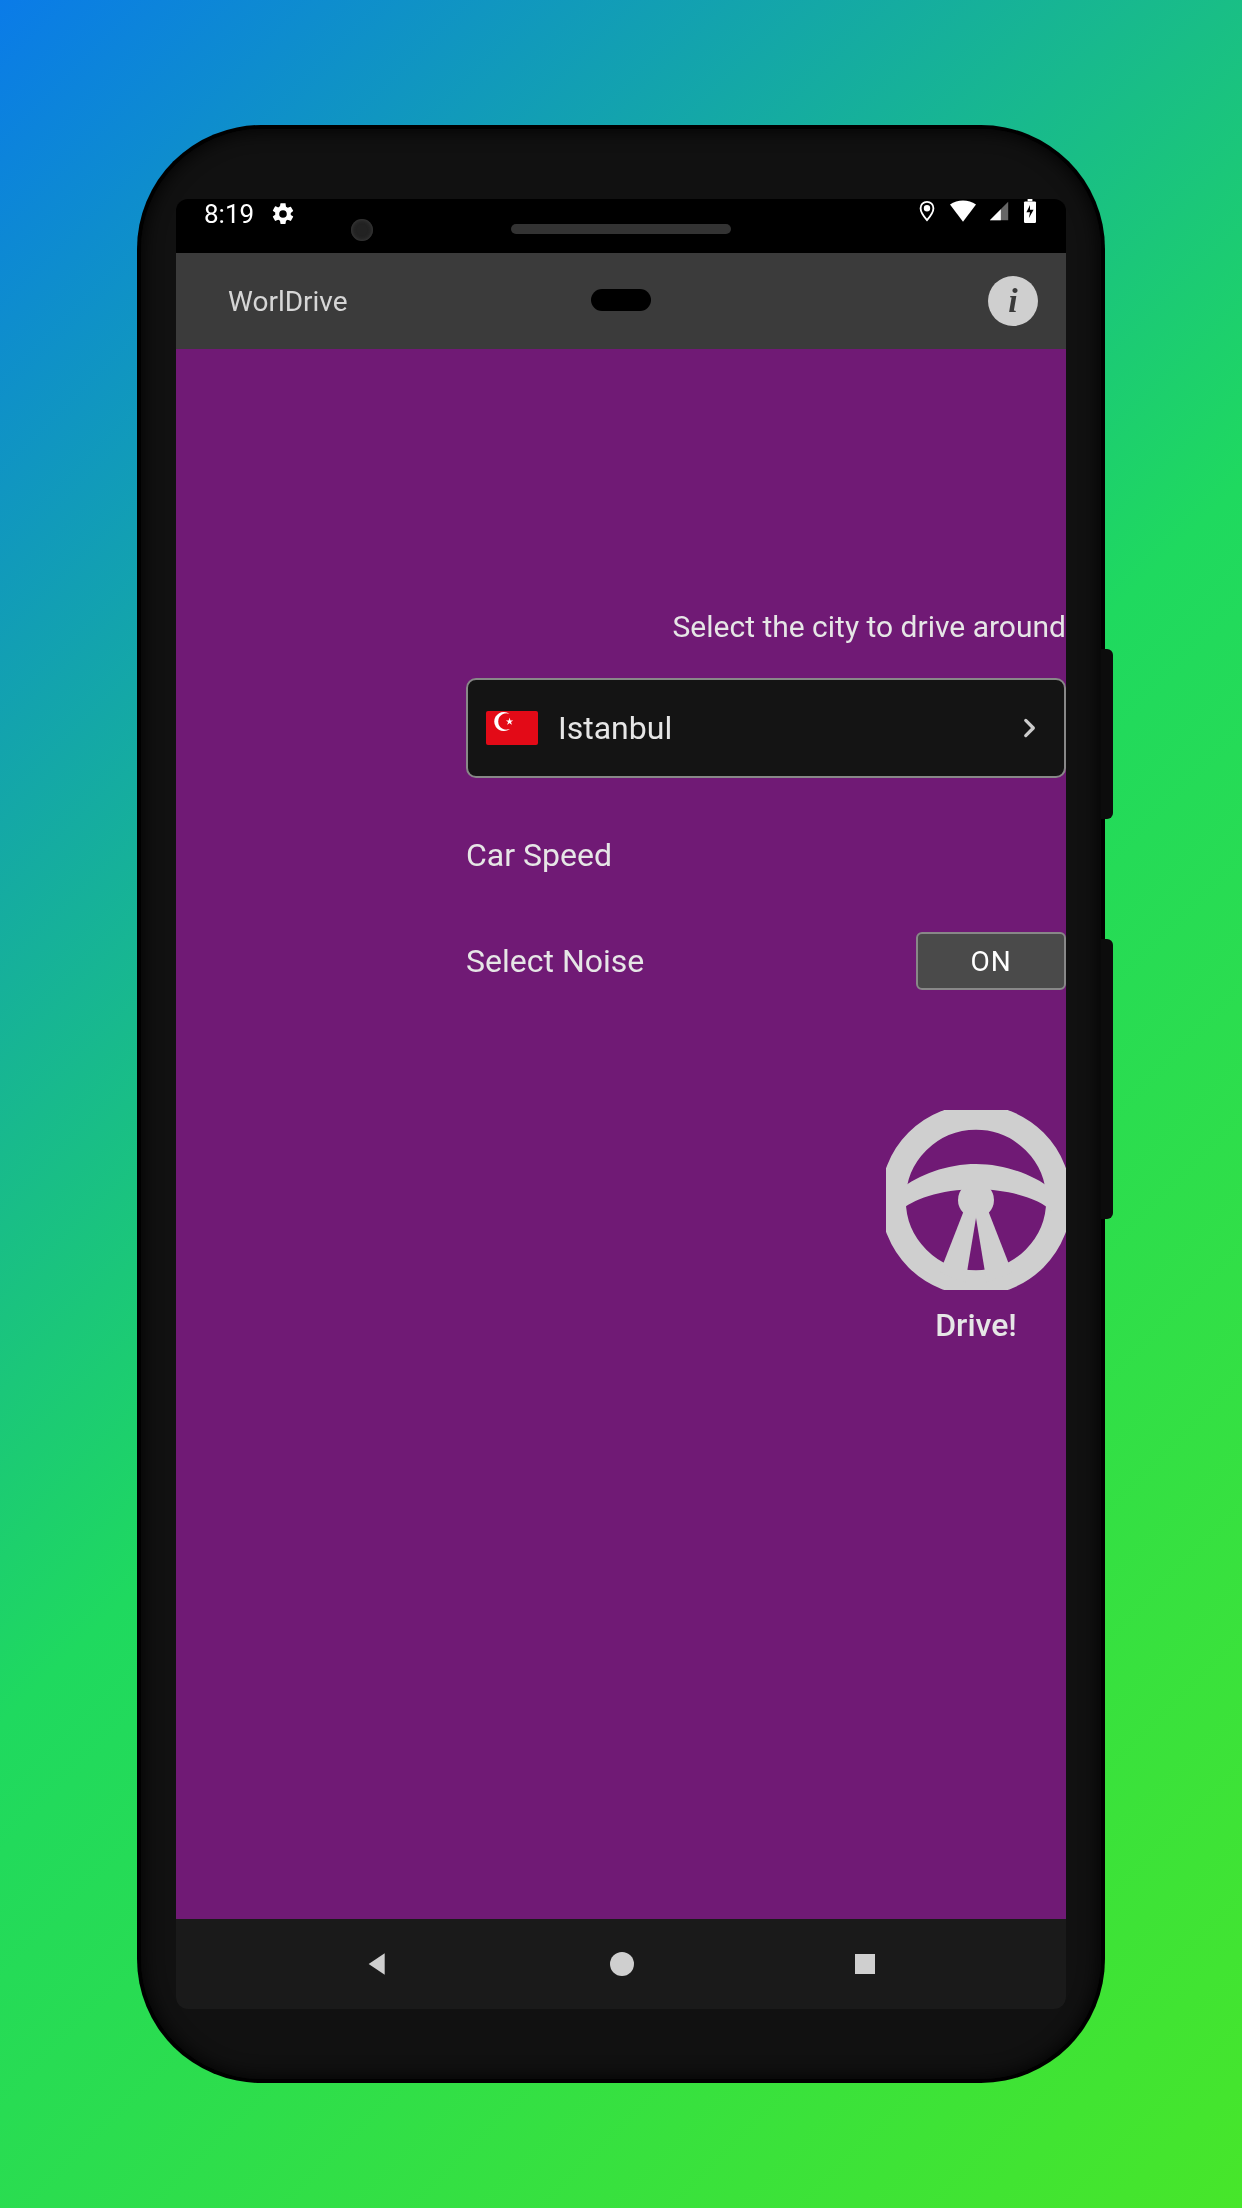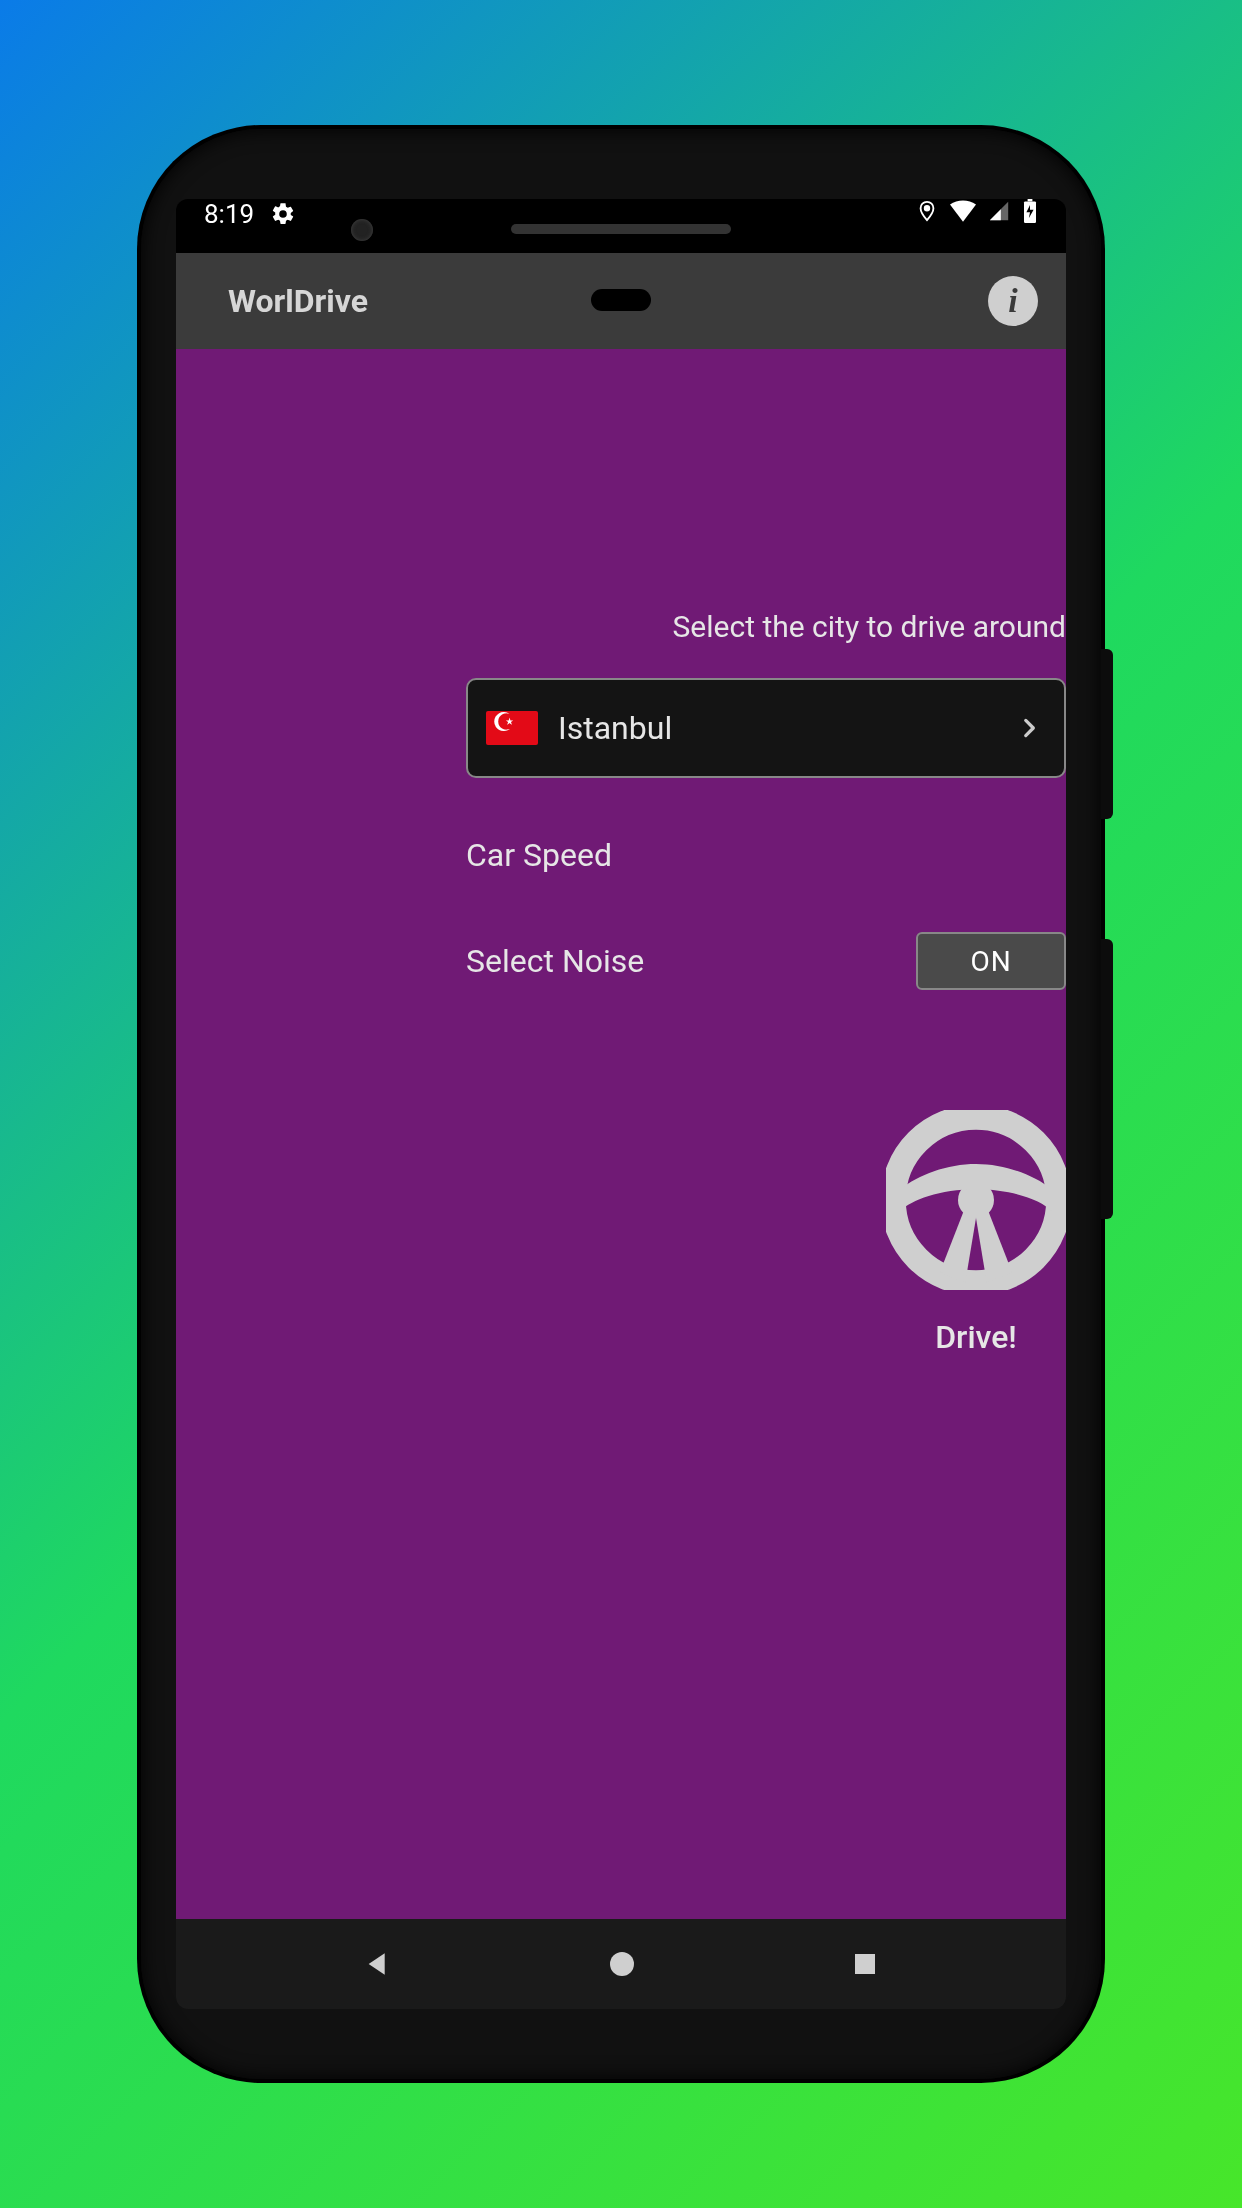--- a/index.html
+++ b/index.html
@@ -80,22 +80,22 @@
   
   .appbar {
     height: 96px;
     background: #3b3b3b;
     display: flex; align-items: center;
     justify-content: space-between;
     padding: 0 28px 0 52px;
   }
   .appbar .title {
     color: #d6d6d6;
-    font-size: 32px;
-    font-weight: 700;
+    font-size: 28px;
+    font-weight: 400;
   }
   .info-btn {
     width: 50px; height: 50px;
     background: #cfcfcf;
     border-radius: 50%;
     display: flex; align-items: center; justify-content: center;
     color: #3b3b3b;
     font-family: Georgia, serif;
     font-style: italic;
     font-weight: bold;
@@ -169,21 +169,21 @@
     background: #4a4a4a;
     color: #fff;
     font-size: 28px;
     display: flex; align-items: center; justify-content: center;
     letter-spacing: 1px;
   }
 
   .drive {
     margin-top: 120px;
     display: flex; flex-direction: column; align-items: center;
-    gap: 28px;
+    gap: 16px;
   }
   .drive svg { display: block; }
   .drive-label { color: #e6e6e6; font-size: 32px; font-weight: 500; }
 
   
   .navbar {
     height: 90px;
     background: #1a1a1a;
     display: flex; align-items: center; justify-content: space-around;
     padding: 0 80px;

